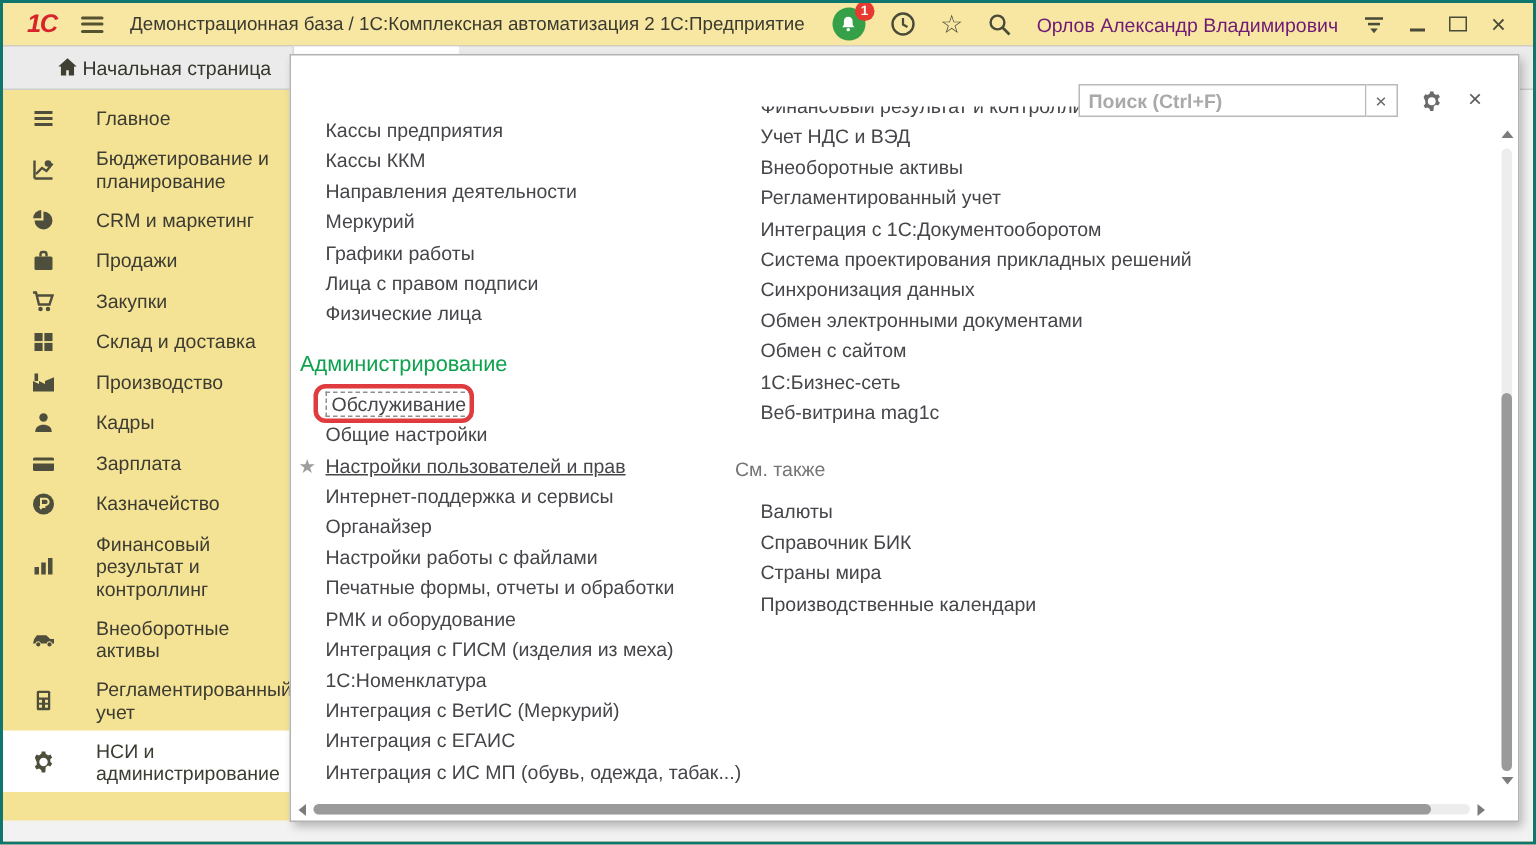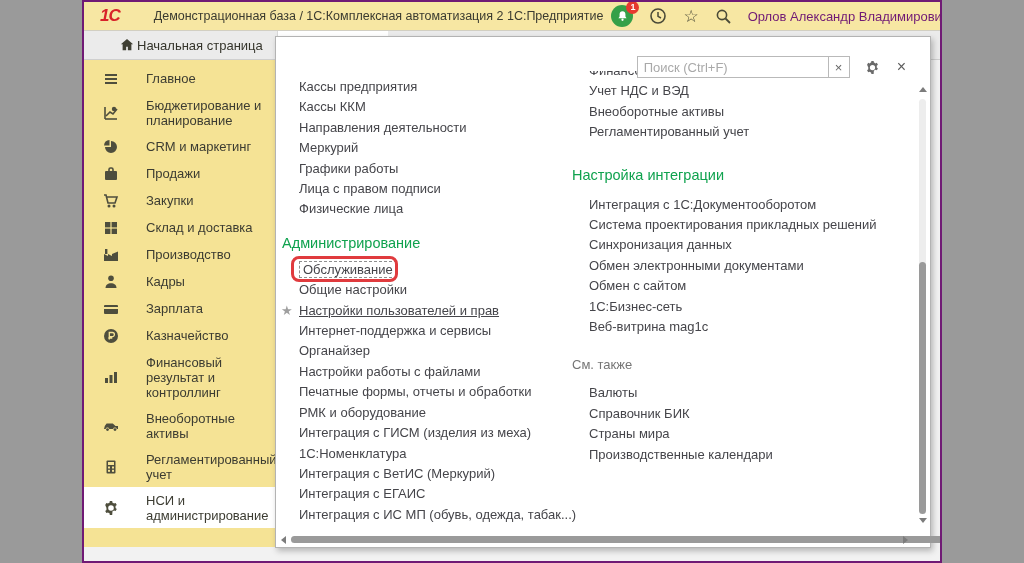--- a/index.html
+++ b/index.html
@@ -1,17 +1,17 @@
 <!DOCTYPE html>
 <html><head>
 <meta charset="utf-8">
 <style>
   html,body{margin:0;padding:0;background:#9a9a9a;font-family:"Liberation Sans",sans-serif;}
-  .window{position:relative;width:860px;height:563px;margin:0 auto;background:#f7e7a3;
-          border:2px solid #701a75;box-sizing:border-box;overflow:hidden;}
+  .window{position:relative;width:1024px;height:563px;margin:0 auto;background:#f7e7a3;
+          border:2px solid #0f766e;box-sizing:border-box;overflow:hidden;}
 
   
   .titlebar{position:absolute;left:0;top:0;right:0;height:28px;display:flex;align-items:center;}
   .logo{margin-left:16px;font-weight:800;font-style:italic;font-size:17px;color:#d8232a;letter-spacing:-1px;cursor:pointer;}
   .menu-btn{margin-left:16px;width:15px;cursor:pointer;}
   .menu-btn i{display:block;height:2px;background:#55532f;margin:2.5px 0;border-radius:1px;}
   .win-title{margin-left:18px;font-size:12.5px;color:#3a3a30;white-space:nowrap;}
   .tb-right{margin-left:auto;display:flex;align-items:center;margin-right:10px;}
   .tb-ic{margin:0 8px;display:flex;align-items:center;cursor:pointer;}
   .bell-wrap{position:relative;width:22px;height:22px;background:#35a048;border-radius:50%;
@@ -38,21 +38,21 @@
              color:#3c3c32;line-height:15px;cursor:pointer;}
   .side-item svg{flex-shrink:0;}
   .side-item.selected{background:#ffffff;}
   .side-label{max-width:140px;}
 
   
   .panel{position:absolute;left:191px;top:34px;right:9px;bottom:13px;background:#fff;
          border:1px solid #b3b3b3;box-shadow:2px 3px 6px rgba(0,0,0,0.25);z-index:5;box-sizing:border-box;}
   .panel-controls{position:absolute;top:19px;right:24px;display:flex;align-items:center;z-index:7;}
   .search-input{width:178px;height:20px;border:1px solid #b9b9b9;font-size:13px;padding:0 6px;
-                font-family:"Liberation Sans",sans-serif;color:#444;outline:none;}
+                font-family:"Liberation Sans",sans-serif;color:#444;outline:none;font-weight:bold;}
   .search-input::placeholder{color:#a9a9a9;}
   .search-clear{width:21px;height:22px;border:1px solid #b9b9b9;border-left:none;background:#fff;
                 font-size:13px;color:#666;display:flex;align-items:center;justify-content:center;cursor:pointer;box-sizing:border-box;}
   .gear-btn{margin-left:15px;cursor:pointer;display:flex;}
   .panel-close{margin-left:17px;font-size:16px;color:#5c5c5c;cursor:pointer;line-height:1;}
 
   .content{position:absolute;left:0;top:34px;right:16px;bottom:16px;overflow:hidden;}
   .col1{position:absolute;left:6px;top:6px;}
   .col2{position:absolute;left:296px;top:-10px;}
   .link{position:relative;font-size:13px;color:#45454a;line-height:20.4px;white-space:nowrap;
@@ -310,21 +310,20 @@
         <div class="link">Интеграция с ЕГАИС</div>
         <div class="link">Интеграция с ИС МП (обувь, одежда, табак...)</div>
       </div>
 
       <div class="col2">
         <div class="link">Финансовый результат и контроллинг</div>
         <div class="link">Учет НДС и ВЭД</div>
         <div class="link">Внеоборотные активы</div>
         <div class="link">Регламентированный учет</div>
 
-        <div class="sect sect2">Настройка интеграции</div>
 
         <div class="link">Интеграция с 1С:Документооборотом</div>
         <div class="link">Система проектирования прикладных решений</div>
         <div class="link">Синхронизация данных</div>
         <div class="link">Обмен электронными документами</div>
         <div class="link">Обмен с сайтом</div>
         <div class="link">1С:Бизнес-сеть</div>
         <div class="link">Веб-витрина mag1c</div>
 
         <div class="see-also">См. также</div>

